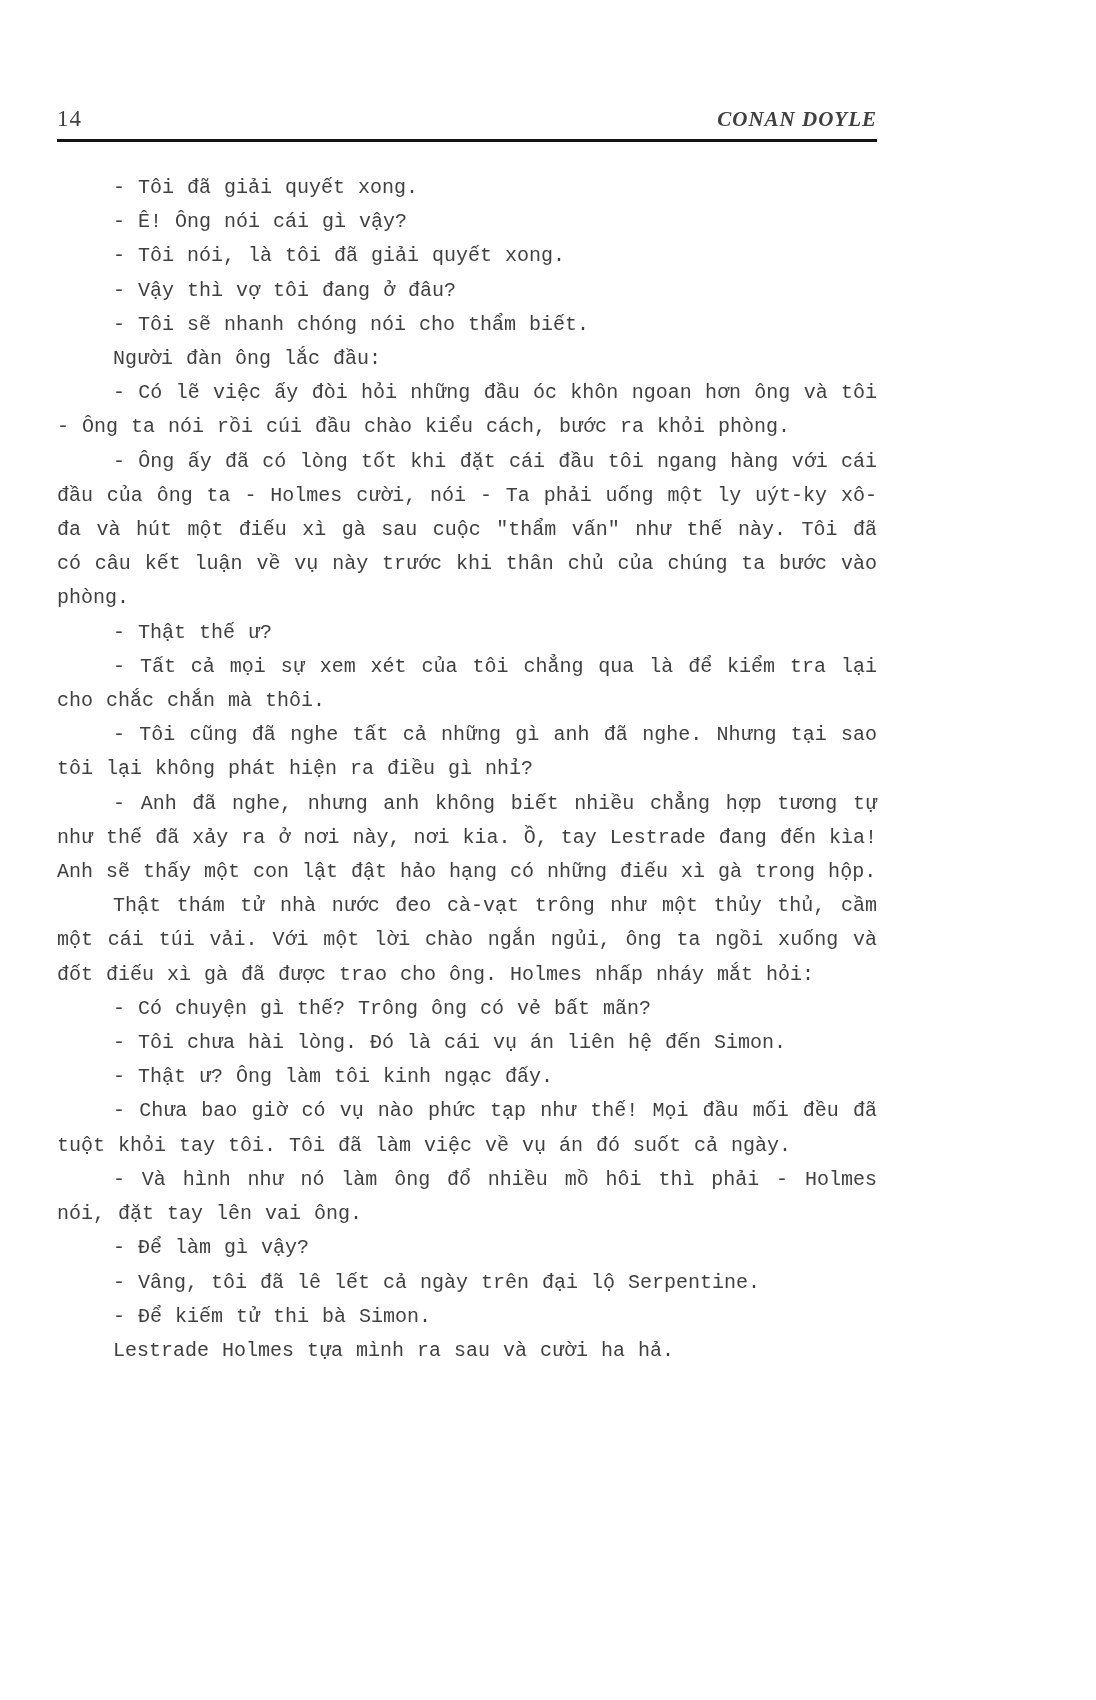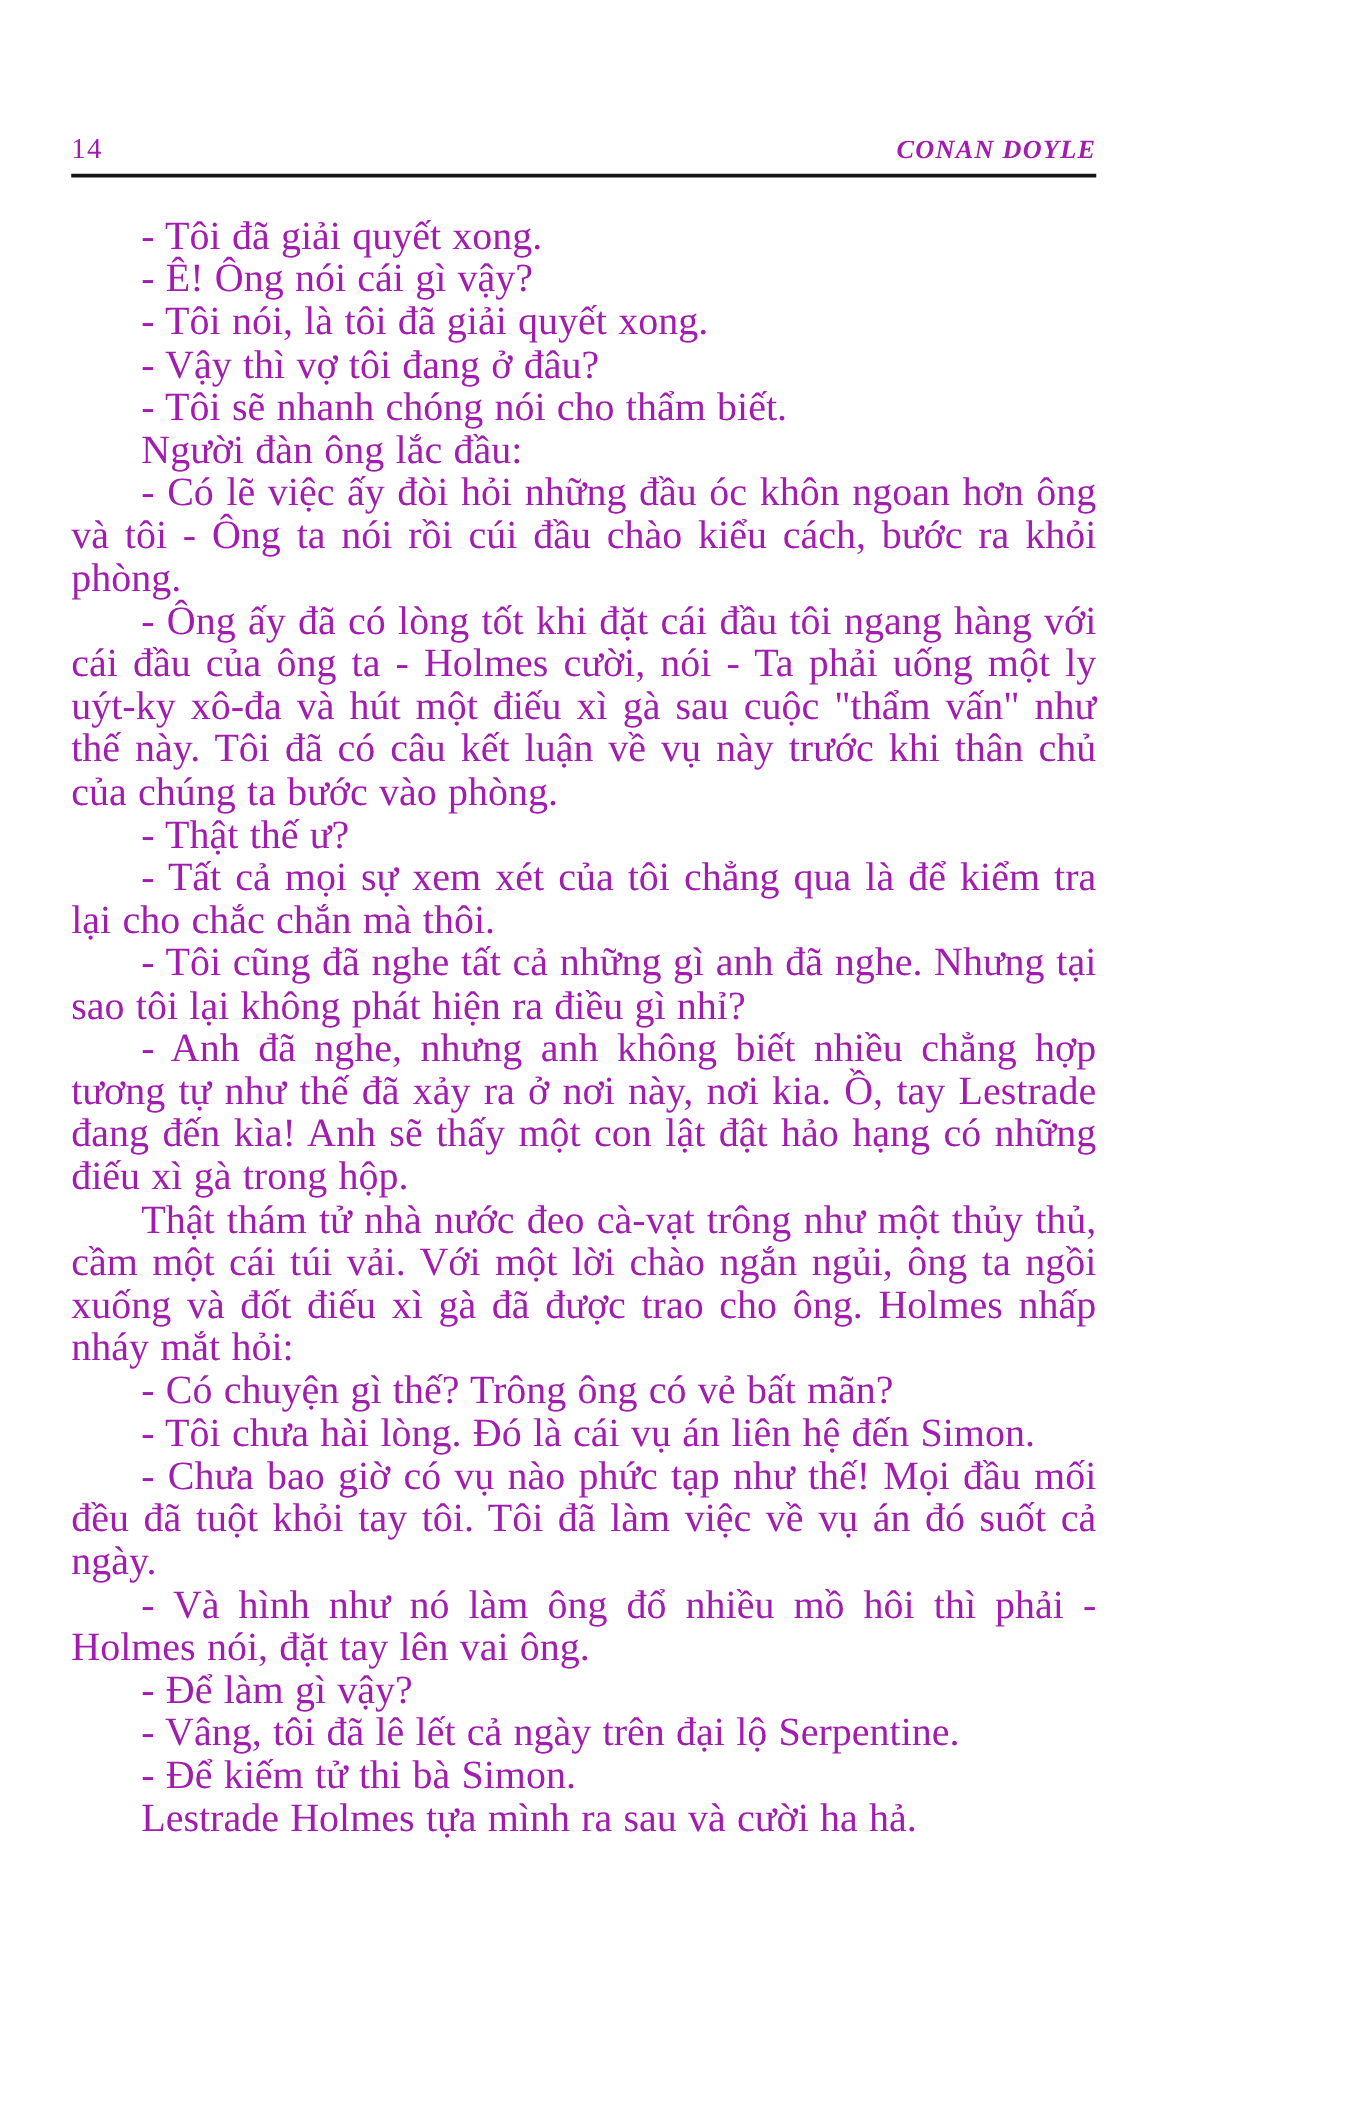--- a/index.html
+++ b/index.html
@@ -8,21 +8,21 @@
     background: #e8e8e8;
   }
   .page {
     position: relative;
     width: 1096px;
     height: 1700px;
     background: #ffffff;
     margin: 0 auto;
     overflow: hidden;
     font-family: "Liberation Serif", "DejaVu Serif", serif;
-    color: #a21caf;
+    color: #404040;
   }
   .content {
     position: absolute;
     left: 57px;
     top: 106px;
     width: 820px;
   }
   .page-header {
     display: flex;
     justify-content: space-between;
@@ -41,25 +41,26 @@
   .header-rule {
     height: 3px;
     background: #141414;
     margin-top: 7px;
   }
   .body-text {
     margin-top: 29px;
   }
   .body-text p {
     margin: 0;
-    font-size: 32px;
+    font-size: 20px;
     line-height: 34.2px;
     text-align: justify;
     text-indent: 56px;
     word-spacing: 1px;
+    font-family: Liberation Mono, monospace;
   }
 </style>
 </head>
 <body>
 
 <div class="page">
   <div class="content">
 
     <div class="page-header">
       <span class="page-num">14</span>
@@ -77,20 +78,21 @@
       <p>Người đàn ông lắc đầu:</p>
       <p>- Có lẽ việc ấy đòi hỏi những đầu óc khôn ngoan hơn ông và tôi - Ông ta nói rồi cúi đầu chào kiểu cách, bước ra khỏi phòng.</p>
       <p>- Ông ấy đã có lòng tốt khi đặt cái đầu tôi ngang hàng với cái đầu của ông ta - Holmes cười, nói - Ta phải uống một ly uýt-ky xô-đa và hút một điếu xì gà sau cuộc "thẩm vấn" như thế này. Tôi đã có câu kết luận về vụ này trước khi thân chủ của chúng ta bước vào phòng.</p>
       <p>- Thật thế ư?</p>
       <p>- Tất cả mọi sự xem xét của tôi chẳng qua là để kiểm tra lại cho chắc chắn mà thôi.</p>
       <p>- Tôi cũng đã nghe tất cả những gì anh đã nghe. Nhưng tại sao tôi lại không phát hiện ra điều gì nhỉ?</p>
       <p>- Anh đã nghe, nhưng anh không biết nhiều chẳng hợp tương tự như thế đã xảy ra ở nơi này, nơi kia. Ồ, tay Lestrade đang đến kìa! Anh sẽ thấy một con lật đật hảo hạng có những điếu xì gà trong hộp.</p>
       <p>Thật thám tử nhà nước đeo cà-vạt trông như một thủy thủ, cầm một cái túi vải. Với một lời chào ngắn ngủi, ông ta ngồi xuống và đốt điếu xì gà đã được trao cho ông. Holmes nhấp nháy mắt hỏi:</p>
       <p>- Có chuyện gì thế? Trông ông có vẻ bất mãn?</p>
       <p>- Tôi chưa hài lòng. Đó là cái vụ án liên hệ đến Simon.</p>
+      <p>- Thật ư? Ông làm tôi kinh ngạc đấy.</p>
       <p>- Chưa bao giờ có vụ nào phức tạp như thế! Mọi đầu mối đều đã tuột khỏi tay tôi. Tôi đã làm việc về vụ án đó suốt cả ngày.</p>
       <p>- Và hình như nó làm ông đổ nhiều mồ hôi thì phải - Holmes nói, đặt tay lên vai ông.</p>
       <p>- Để làm gì vậy?</p>
       <p>- Vâng, tôi đã lê lết cả ngày trên đại lộ Serpentine.</p>
       <p>- Để kiếm tử thi bà Simon.</p>
       <p>Lestrade Holmes tựa mình ra sau và cười ha hả.</p>
     </div>
 
   </div>
 </div>

